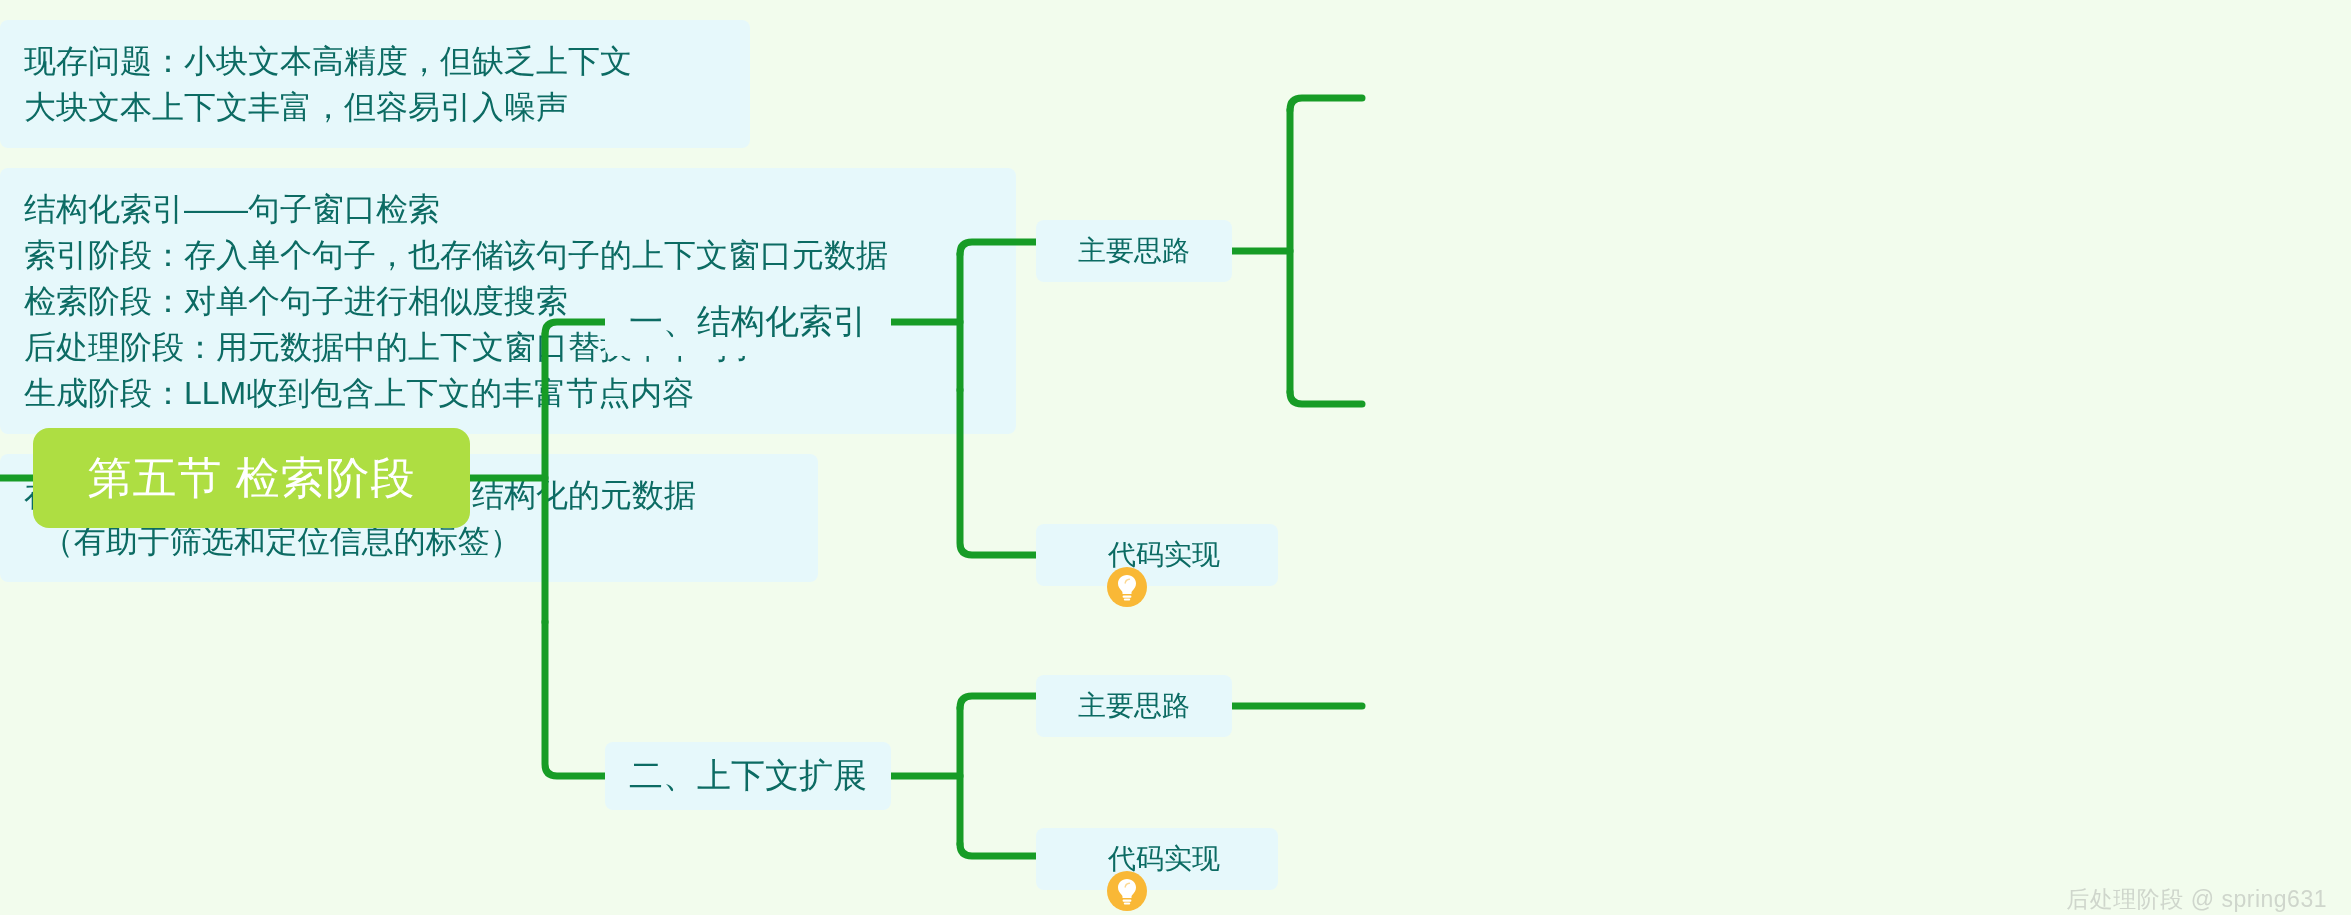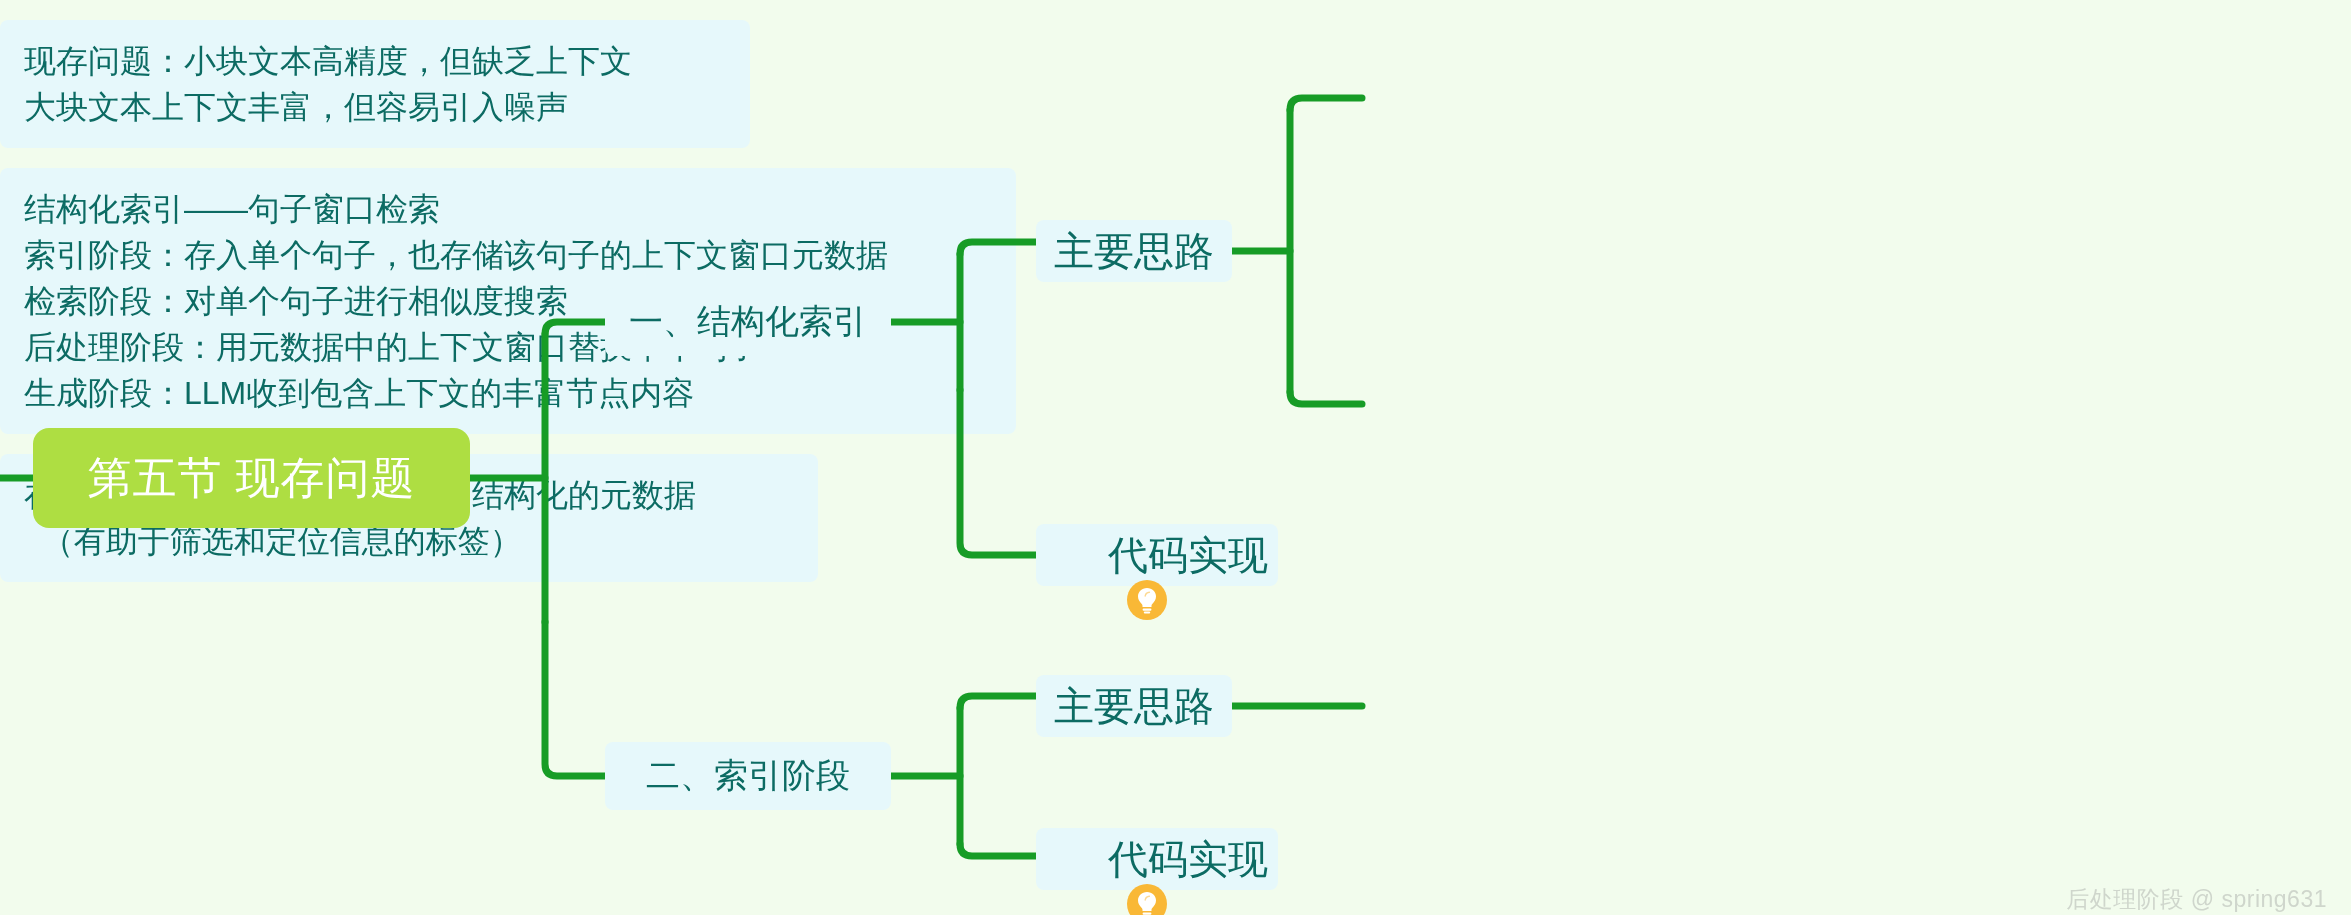--- a/index.html
+++ b/index.html
@@ -58,21 +58,21 @@
     justify-content: center;
   }
   .node-branch-1 { left: 605px; top: 268px; width: 286px; height: 68px; }
   .node-branch-2 { left: 605px; top: 722px; width: 286px; height: 68px; }
 
   
   .node-sub {
     background: #e6f8fb;
     border-radius: 8px;
     color: #0c6b63;
-    font-size: 40px;
+    font-size: 28px;
     padding: 12px 24px;
     justify-content: center;
   }
   .node-sub-a { left: 1036px; top: 200px; width: 196px; height: 62px; }
   .node-sub-b { left: 1036px; top: 504px; width: 242px; height: 62px; justify-content: flex-start; }
   .node-sub-c { left: 1036px; top: 655px; width: 196px; height: 62px; }
   .node-sub-d { left: 1036px; top: 808px; width: 242px; height: 62px; justify-content: flex-start; }
 
   
   .node-leaf {
@@ -140,21 +140,21 @@
 
       <path d="M 891 756 L 960 756"></path>
       <path d="M 960 688 L 960 824"></path>
       <path d="M 960 688 Q 960 676 972 676 L 1036 676"></path>
       <path d="M 960 824 Q 960 836 972 836 L 1036 836"></path>
 
       <path d="M 1232 686 L 1362 686"></path>
     </g>
   </svg>
 
-  <div class="node node-root">第五节 现存问题</div>
+  <div class="node node-root">第五节 检索阶段</div>
 
   <div class="node node-branch node-branch-1">一、结构化索引</div>
 
   <div class="node node-sub node-sub-a">主要思路</div>
 
   <div class="node node-sub node-sub-b">
     <span class="bulb-icon">
       <svg viewBox="0 0 40 40" xmlns="http://www.w3.org/2000/svg">
         <circle cx="20" cy="20" r="20" fill="#f9b836"></circle>
         <path d="M20 8 c-5.2 0-9 3.8-9 8.6 0 3.2 1.8 5.2 3.1 6.7 0.9 1 1.4 1.7 1.4 2.6 l0 1.1 9 0 0-1.1 c0-0.9 0.5-1.6 1.4-2.6 1.3-1.5 3.1-3.5 3.1-6.7 C29 11.8 25.2 8 20 8 z" fill="#ffffff"></path>
@@ -168,21 +168,21 @@
 
   <div class="node-leaf node-leaf-1">现存问题：小块文本高精度，但缺乏上下文
 大块文本上下文丰富，但容易引入噪声</div>
 
   <div class="node-leaf node-leaf-2">结构化索引——句子窗口检索
 索引阶段：存入单个句子，也存储该句子的上下文窗口元数据
 检索阶段：对单个句子进行相似度搜索
 后处理阶段：用元数据中的上下文窗口替换单个句子
 生成阶段：LLM收到包含上下文的丰富节点内容</div>
 
-  <div class="node node-branch node-branch-2">二、索引阶段</div>
+  <div class="node node-branch node-branch-2">二、上下文扩展</div>
 
   <div class="node node-sub node-sub-c">主要思路</div>
 
   <div class="node node-sub node-sub-d">
     <span class="bulb-icon">
       <svg viewBox="0 0 40 40" xmlns="http://www.w3.org/2000/svg">
         <circle cx="20" cy="20" r="20" fill="#f9b836"></circle>
         <path d="M20 8 c-5.2 0-9 3.8-9 8.6 0 3.2 1.8 5.2 3.1 6.7 0.9 1 1.4 1.7 1.4 2.6 l0 1.1 9 0 0-1.1 c0-0.9 0.5-1.6 1.4-2.6 1.3-1.5 3.1-3.5 3.1-6.7 C29 11.8 25.2 8 20 8 z" fill="#ffffff"></path>
         <rect x="15.6" y="28.6" width="8.8" height="2.1" rx="1" fill="#ffffff"></rect>
         <rect x="16.8" y="31.5" width="6.4" height="2.1" rx="1" fill="#ffffff"></rect>

